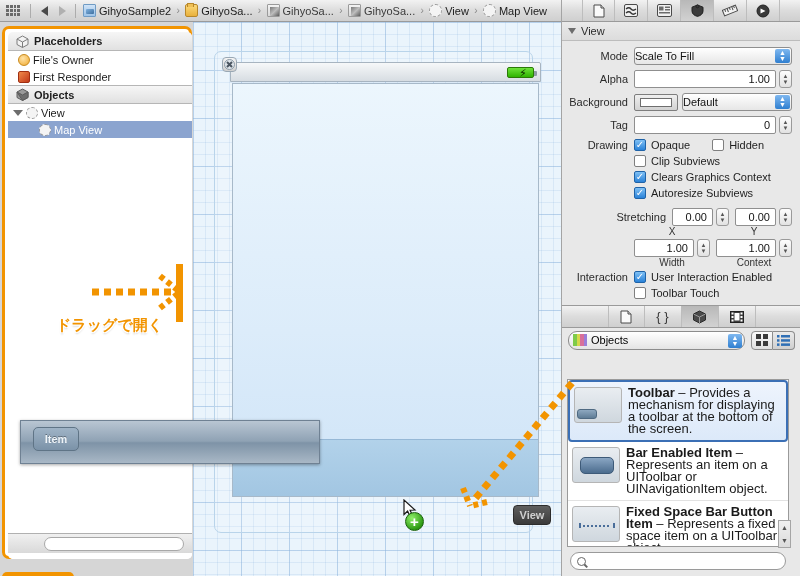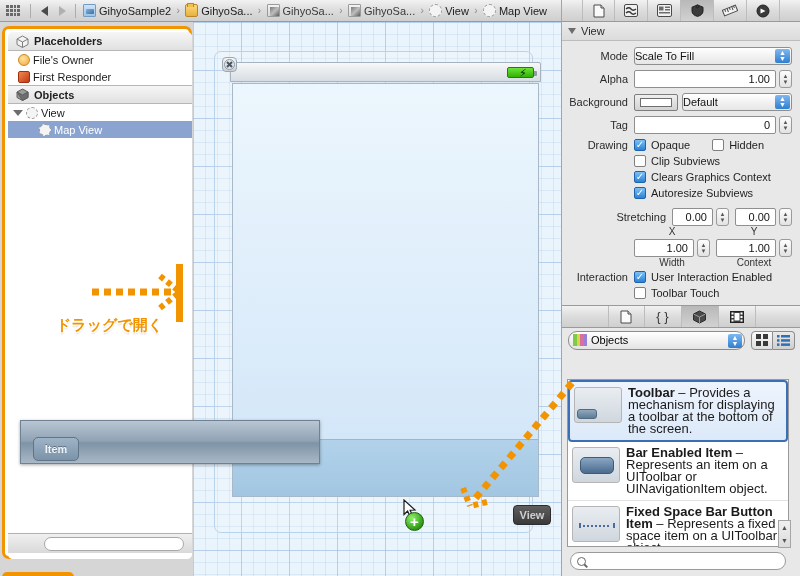--- a/index.html
+++ b/index.html
@@ -195,21 +195,21 @@
     border-top: 1px solid #96b8d6;
   }
   .drop-toolbar {
     position: absolute; left: 20px; top: 420px; width: 300px; height: 44px;
     background: linear-gradient(to bottom,#b9c6d3 0%,#8fa2b4 48%,#7e93a7 52%,#a9b8c6 100%);
     border: 1px solid #6f8193;
     box-shadow: 0 1px 3px rgba(0,0,0,.35);
     z-index: 12;
   }
   .tb-item {
-    position: absolute; left: 12px; top: 16px; width: 46px; height: 24px;
+    position: absolute; left: 12px; top: 6px; width: 46px; height: 24px;
     background: linear-gradient(to bottom,#9fb3c6,#7b92a8);
     border: 1px solid #5f7policy; border: 1px solid #5f7486; border-radius: 5px;
     color: #eef4f9; font-size: 11px; font-weight: bold;
     display: flex; align-items: center; justify-content: center;
     text-shadow: 0 -1px 0 rgba(0,0,0,.35);
   }
   .cursor {
     position: absolute; left: 403px; top: 499px; z-index: 20;
   }
   .plus-badge {

